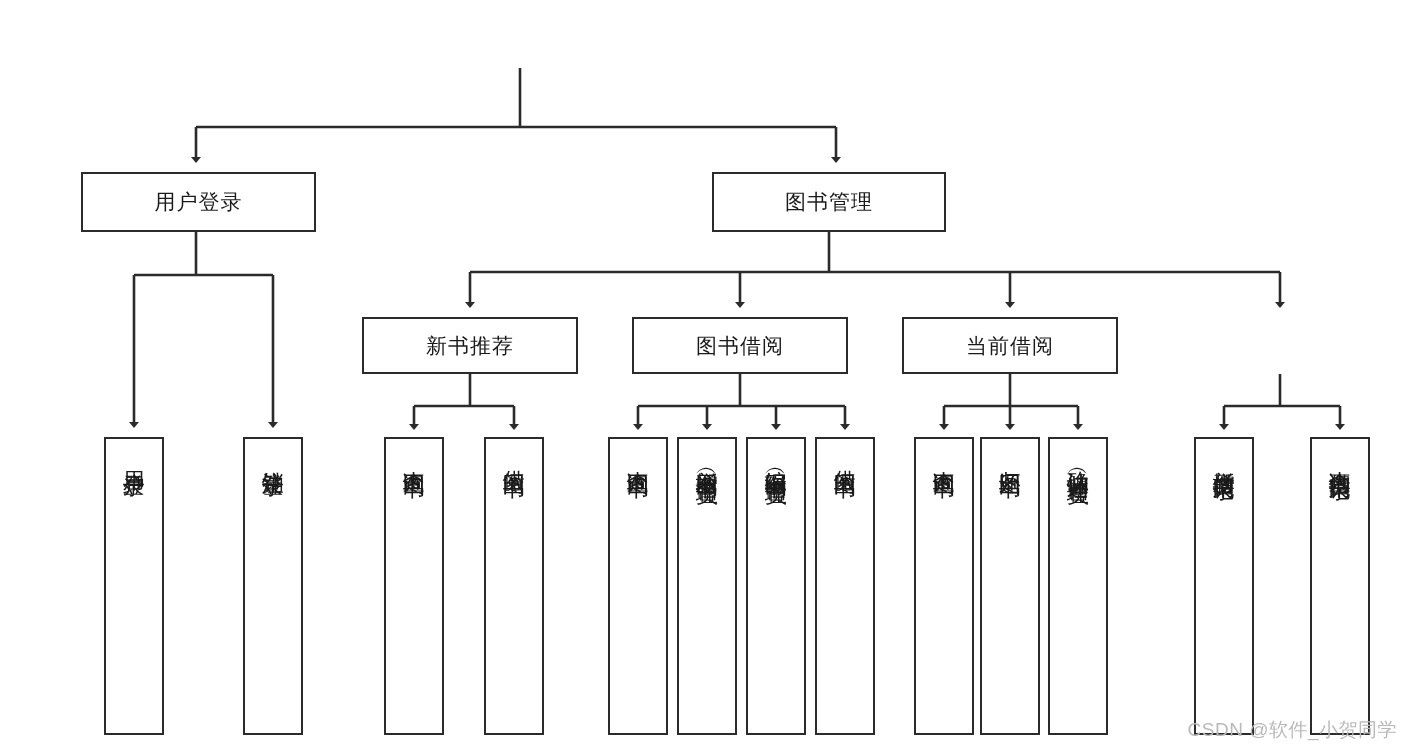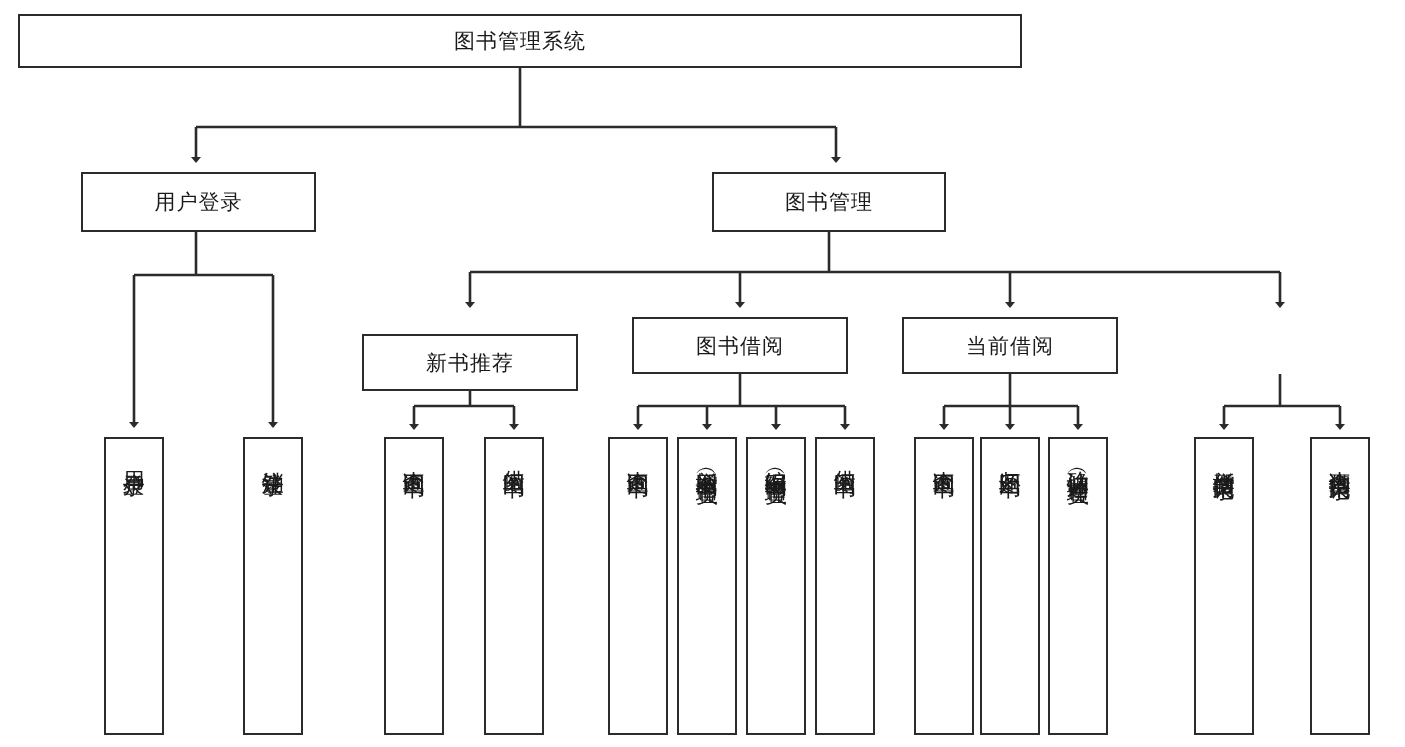--- a/index.html
+++ b/index.html
@@ -109,32 +109,29 @@
       <path d="M1010,406 L1010,427" marker-end="url(#arrow)"></path>
       <path d="M1078,406 L1078,427" marker-end="url(#arrow)"></path>
 
       <path d="M1280,374 L1280,406"></path>
       <path d="M1224,406 L1340,406"></path>
       <path d="M1224,406 L1224,427" marker-end="url(#arrow)"></path>
       <path d="M1340,406 L1340,427" marker-end="url(#arrow)"></path>
     </g>
   </svg>
 
-  <div class="node horiz" style="left:18px; top:14px; width:1004px; height:54px;">
-    <span class="label">图书管理系统</span>
-  </div>
 
   <div class="node horiz" style="left:81px; top:172px; width:235px; height:60px;">
     <span class="label">用户登录</span>
   </div>
   <div class="node horiz" style="left:712px; top:172px; width:234px; height:60px;align-items:center;">
     <span class="label">图书管理</span>
   </div>
 
-  <div class="node horiz" style="left:362px; top:334px; width:216px; height:57px;">
+  <div class="node horiz" style="left:362px; top:317px; width:216px; height:57px;">
     <span class="label">新书推荐</span>
   </div>
   <div class="node horiz" style="left:632px; top:317px; width:216px; height:57px;">
     <span class="label">图书借阅</span>
   </div>
   <div class="node horiz" style="left:902px; top:317px; width:216px; height:57px;">
     <span class="label">当前借阅</span>
   </div>
 
   <div class="node vert" style="left:104px; top:437px; width:60px; height:298px;">
@@ -174,14 +171,15 @@
     <span class="label">确认归还（管理员）</span>
   </div>
 
   <div class="node vert" style="left:1194px; top:437px; width:60px; height:298px;">
     <span class="label">新增借阅记录</span>
   </div>
   <div class="node vert" style="left:1310px; top:437px; width:60px; height:298px;">
     <span class="label">查询借阅记录</span>
   </div>
 
+  <div class="watermark">CSDN @软件_小贺同学</div>
 
 </div>
 
 </body></html>

